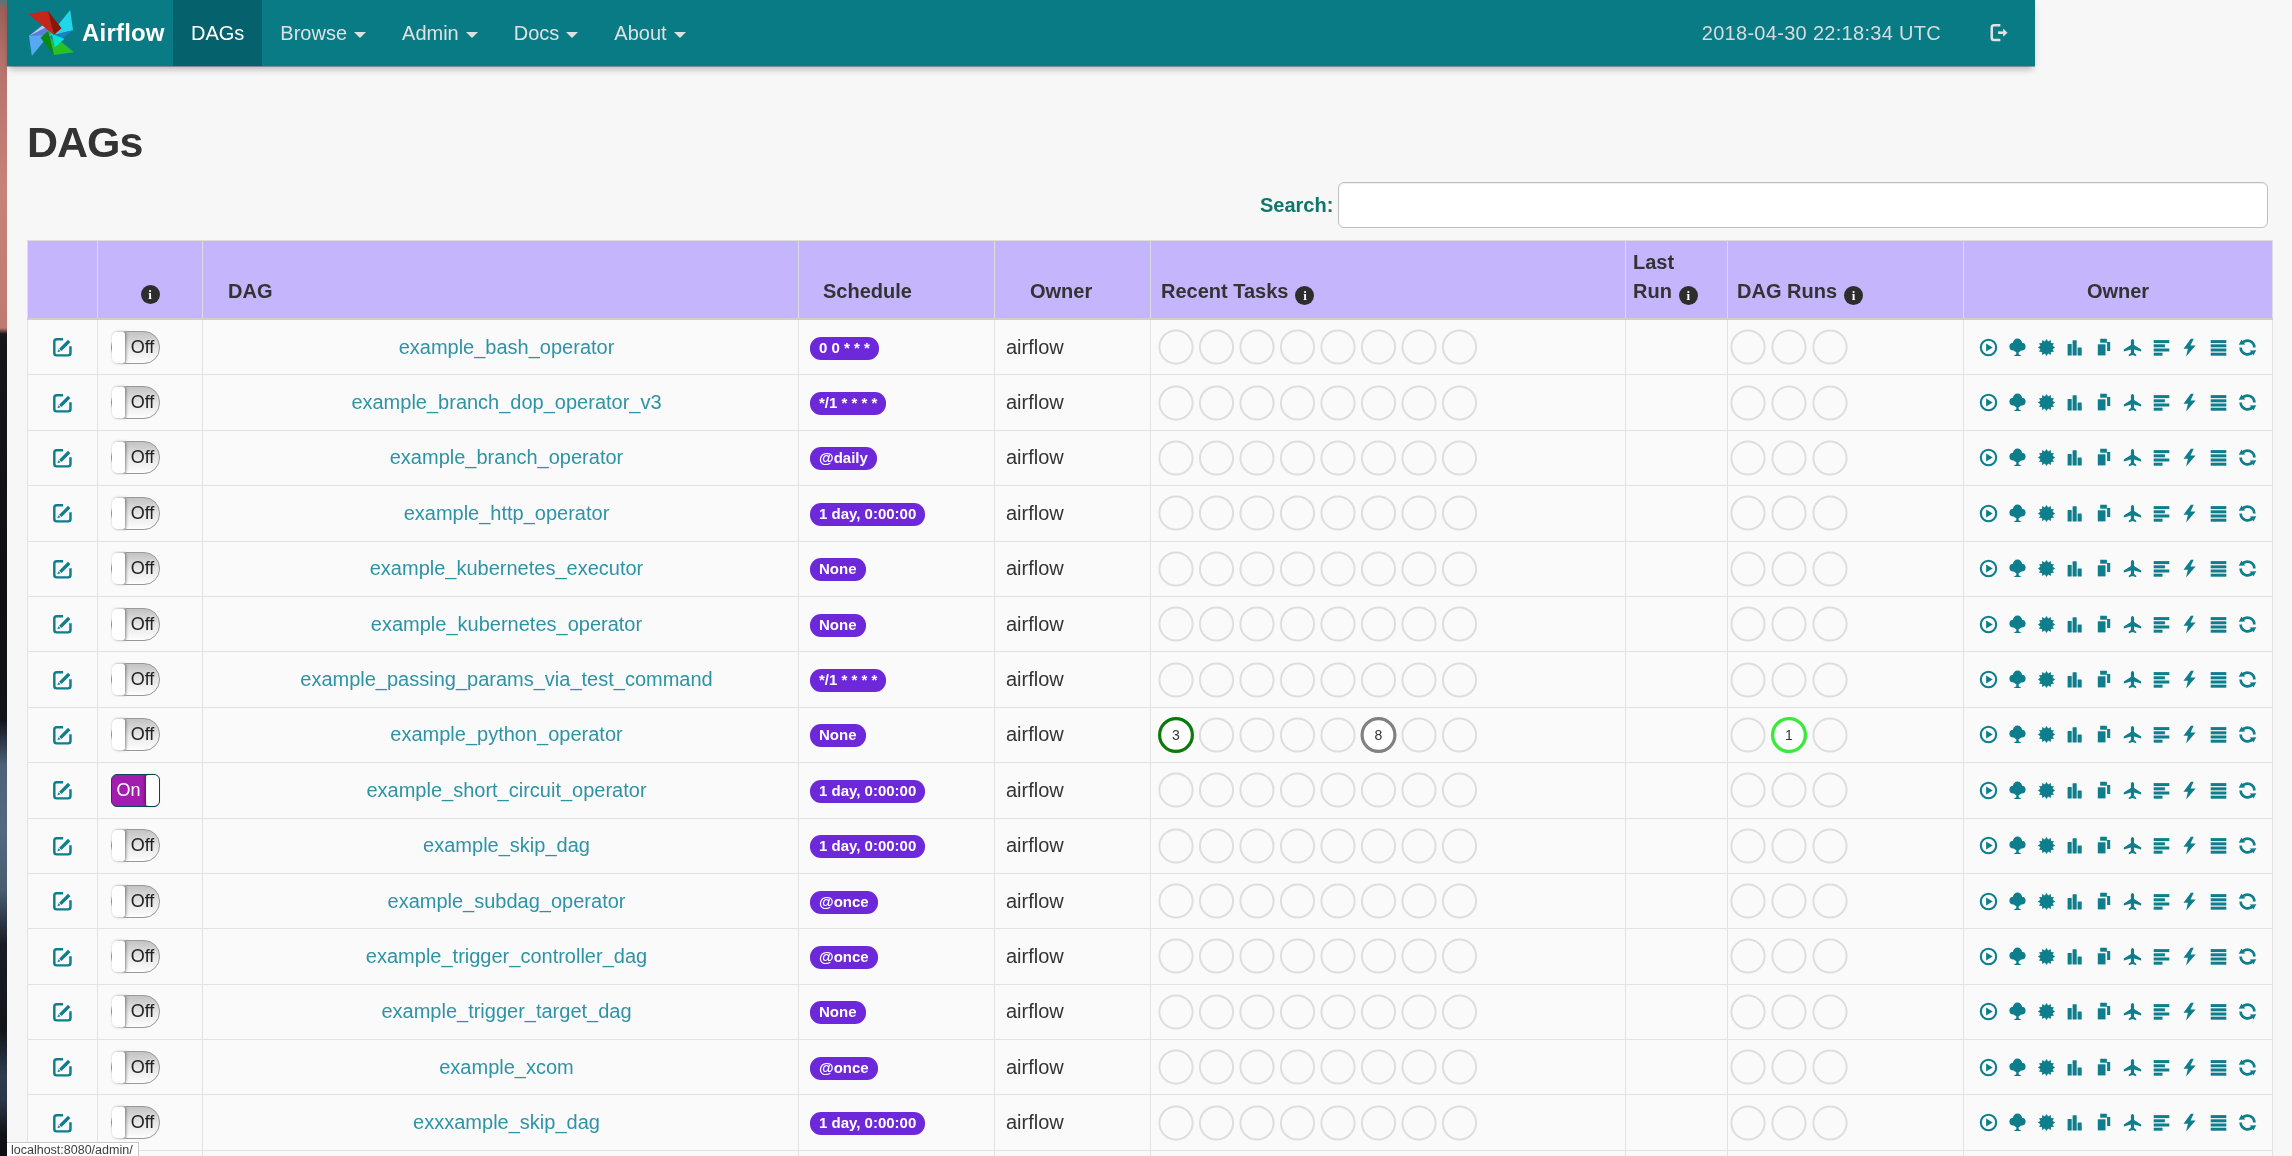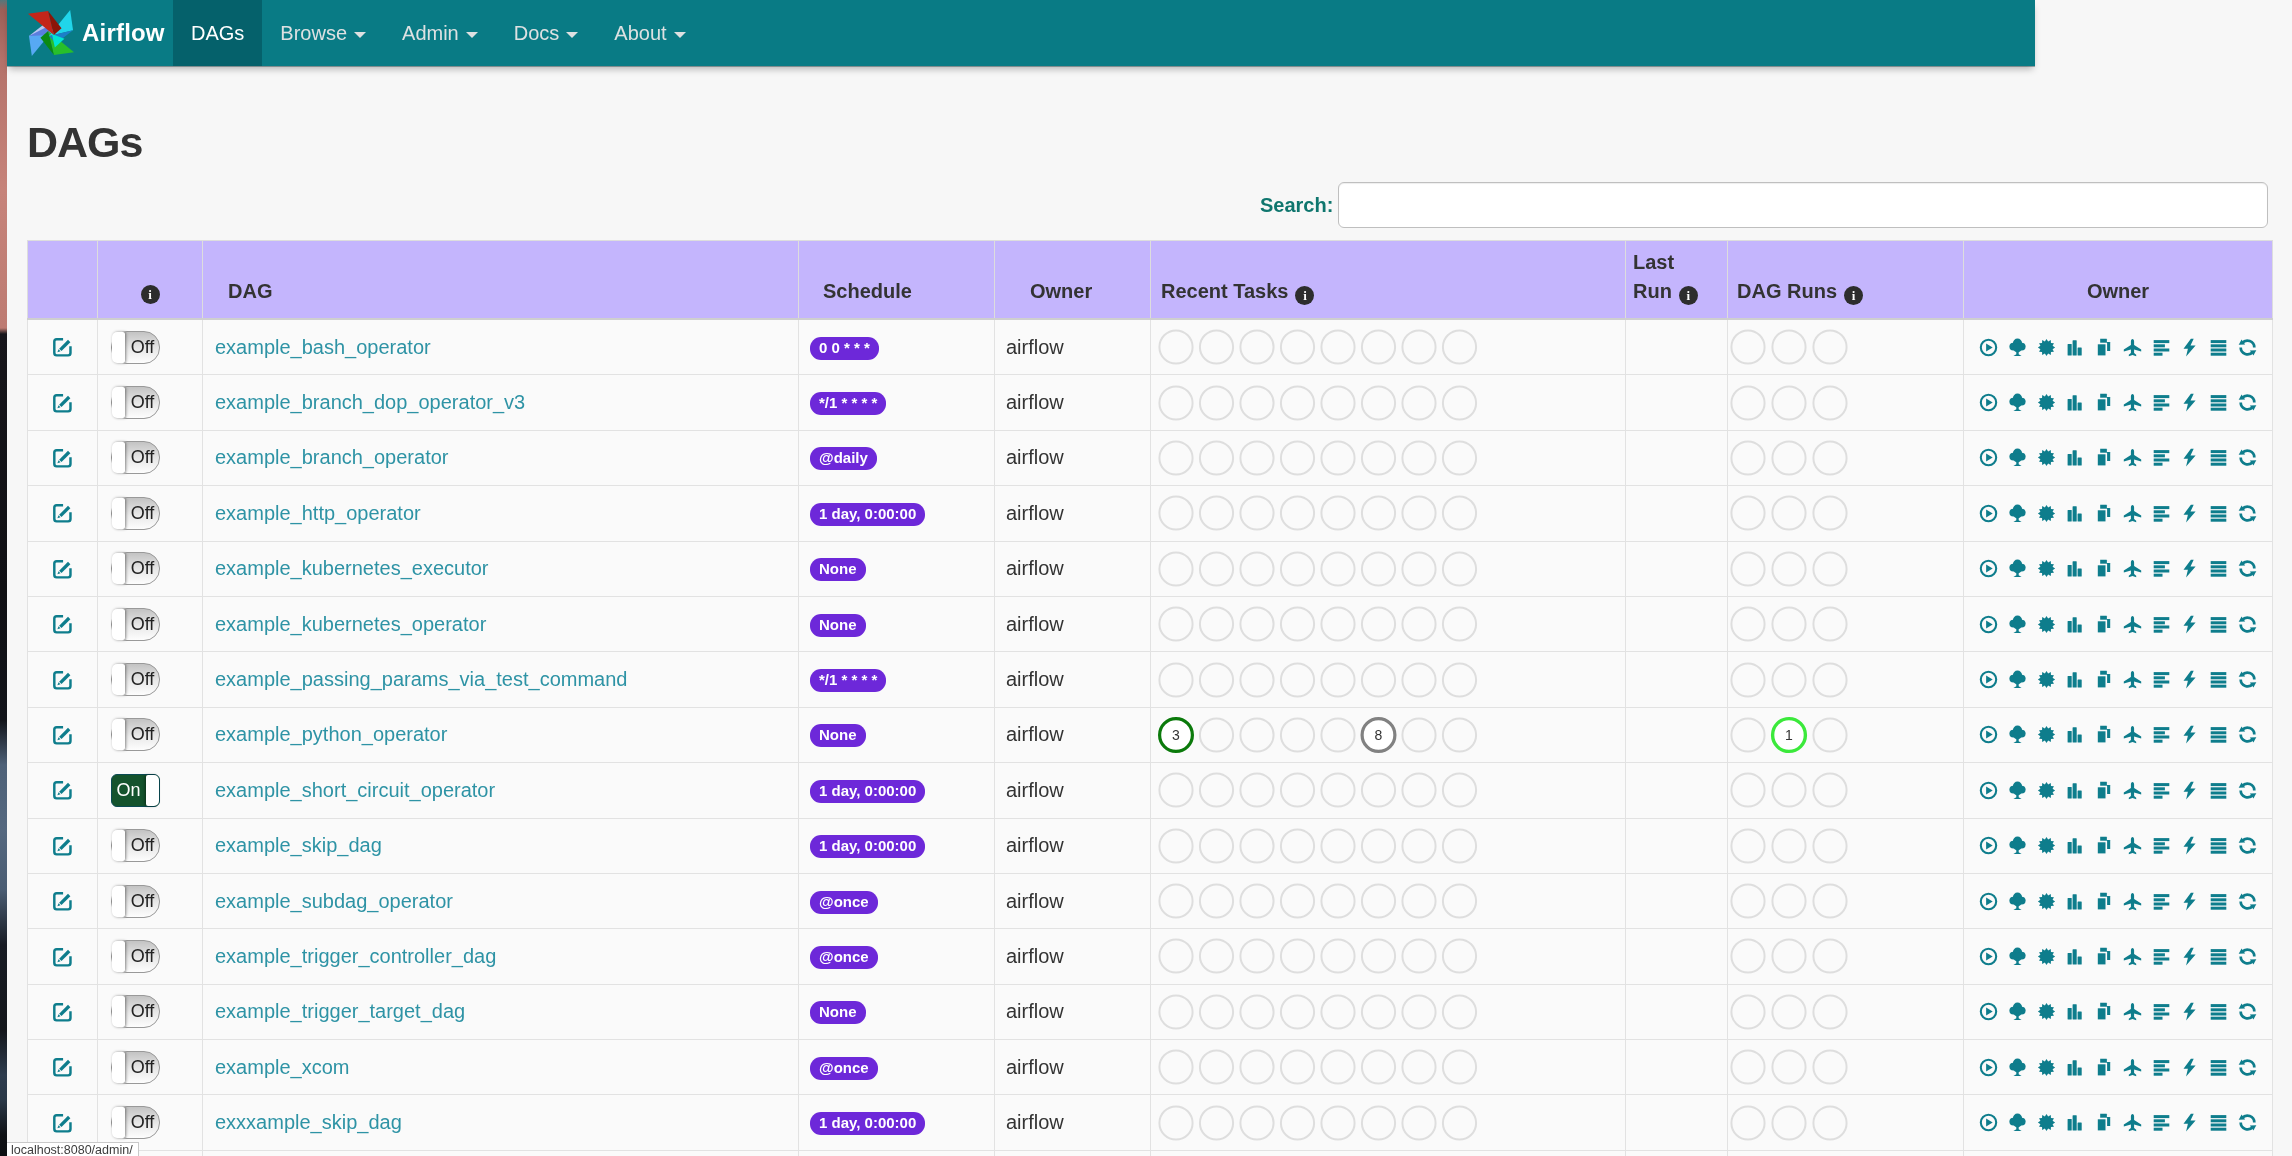--- a/index.html
+++ b/index.html
@@ -41,36 +41,36 @@
 th.h-lr { padding-left:7px; }
 th.h-dr { padding-left:9px; }
 th.h-lk { text-align:center; }
 th.h-tg { text-align:center; padding-bottom:13px; }
 .info { display:inline-block; width:19px; height:19px; line-height:19px; border-radius:50%;
   background:#2d2d2d; color:#fff; text-align:center; font-size:13px; font-weight:700;
   font-family:"Liberation Serif", serif; vertical-align:-2px; margin-left:7px; }
 .c-ed { text-align:center; }
 .c-ed svg { vertical-align:middle; }
 .c-tg { padding-left:13px; }
-.c-dag { padding-left:12px; }
+.c-dag { padding-left:12px;text-align:center; }
 .c-dag a { color:#2e93a5; text-decoration:none; }
 .c-sch { padding-left:11px; }
 .c-own { padding-left:11px; }
 .c-rt { padding-left:7px; }
 .c-dr { padding-left:2px; }
 .rts,.drs { display:block; }
 .badge { display:inline-block; background:#6d28d9; color:#fff; font-size:15px; font-weight:700;
   padding:3px 9px 4px; border-radius:11px; line-height:16px; }
 .tog { position:relative; width:47px; height:31px; border:1px solid #999; border-radius:6px;
   font-size:18px; }
 .tog.off { background:linear-gradient(180deg,#c3c3c3 0%, #e9e9e9 55%, #fdfdfd 100%);border-radius:16px; }
 .tog.off .knob { position:absolute; left:0px; top:0px; width:13px; height:31px; background:#fff;
   border-radius:5px 2px 2px 5px; box-shadow:1px 0 3px rgba(0,0,0,0.45); }
 .tog.off .tlab { position:absolute; left:14px; right:0; text-align:center; line-height:31px; color:#222; }
-.tog.on { background:#14532d; border-color:#0a4a53; }
+.tog.on { background:#a21caf; border-color:#0a4a53; }
 .tog.on .knob { position:absolute; right:0px; top:0px; width:13px; height:31px; background:#fff;
   border-radius:2px 5px 5px 2px; box-shadow:-1px 0 3px rgba(0,0,0,0.45); }
 .tog.on .tlab { position:absolute; left:0; right:14px; text-align:center; line-height:31px; color:#fff; }
 .lks { display:flex; justify-content:center; align-items:center; gap:9.7px; }
 .li { display:block; }
 .tip { position:absolute; left:0px; top:1142px; background:#fff; border:1px solid #c9c9c9; border-left:none;
   border-bottom:none; padding:0px 5px 2px 4px; font-size:12.5px; color:#3c3c3c; }
 </style>
 </head>
 <body>
@@ -156,20 +156,26 @@
 </svg>
         <b>Airflow</b>
       </div>
     <div class="tabs">
       <div class="t act">DAGs</div>
       <div class="t">Browse<span class="caret"></span></div>
       <div class="t">Admin<span class="caret"></span></div>
       <div class="t">Docs<span class="caret"></span></div>
       <div class="t">About<span class="caret"></span></div>
     </div>
+    <div class="nr">
+        <span class="ts">2018-04-30 22:18:34 UTC</span>
+      <svg width="24" height="20" viewBox="0 0 19 19">
+          <use href="#i-logout"></use>
+        </svg>
+      </div>
   </div>
   <h2>DAGs</h2>
   <div class="search">
       <label>Search:</label>
       <input style="">
     </div>
   <table>
     <colgroup>
         <col class="g0">
         <col class="g1">

